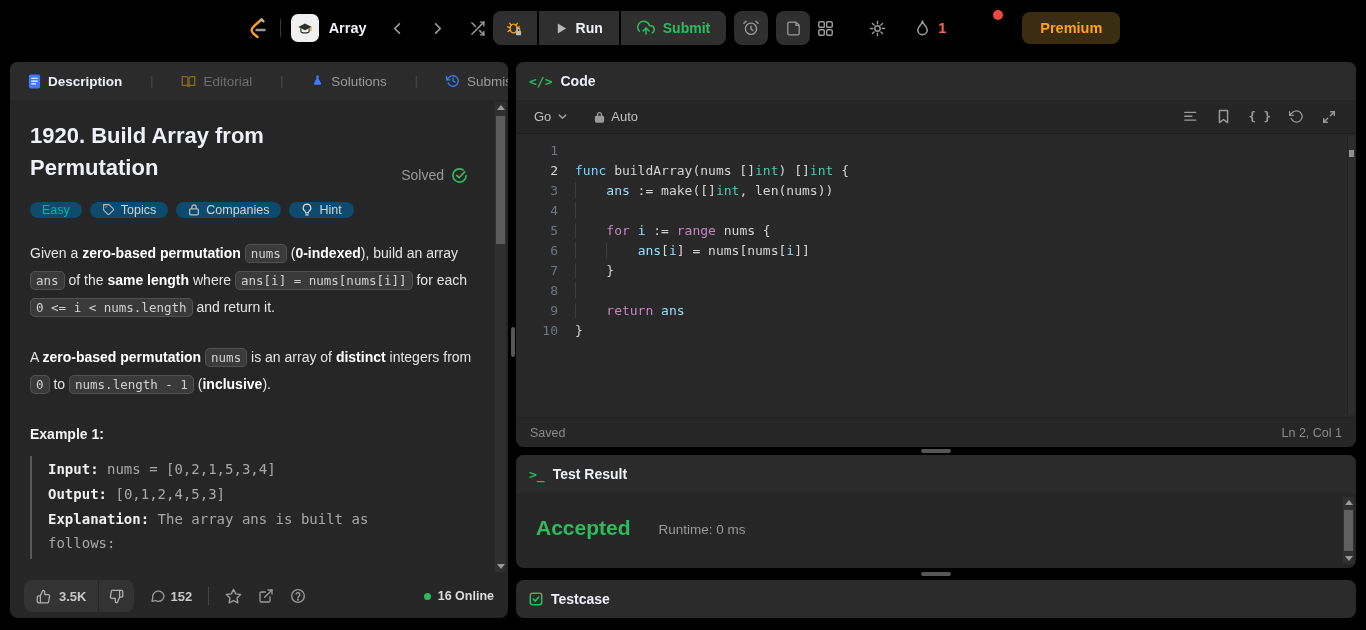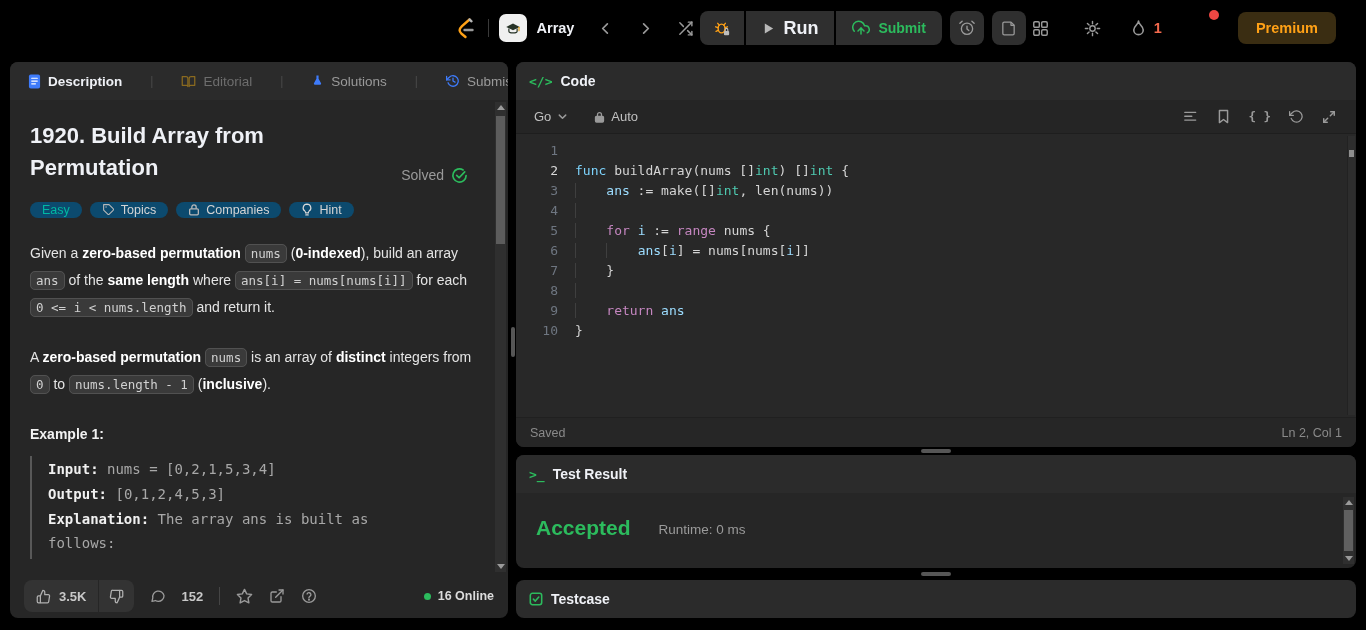--- a/index.html
+++ b/index.html
@@ -3,33 +3,33 @@
 <meta charset="utf-8">
 <style>
   * { margin:0; padding:0; box-sizing:border-box; }
   html,body { width:1366px; height:630px; background:#000; overflow:hidden;
               font-family:"Liberation Sans", sans-serif; }
   .mono { font-family:"DejaVu Sans Mono", monospace; }
   svg { display:block; }
   .ico { display:inline-flex; align-items:center; justify-content:center; flex:none; }
 
   
-  .nav { height:56px; display:flex; align-items:center; justify-content:flex-end; padding:0 30px; background:#000; }
+  .nav { height:56px; display:flex; align-items:center; justify-content:center; padding:0 30px; background:#000; }
   .nav-left, .nav-right, .nav-center { display:flex; align-items:center; }
   .nav-left { gap:10px; }
   .nav-divider { width:1px; height:18px; background:#3a3a3a; }
   .cap-badge { width:28px; height:28px; background:#f0f0f0; border-radius:7px; display:flex; align-items:center; justify-content:center; }
   .course-label { color:#eff1f6; font-weight:700; font-size:14.5px; margin-right:6px; }
   .nav-iconbtn { width:30px; height:30px; display:flex; align-items:center; justify-content:center; border-radius:6px; cursor:pointer; }
   .run-group { display:flex; gap:2px; }
   .seg { background:#2f2f2f; display:flex; align-items:center; justify-content:center; height:34px; }
   .seg-first { border-radius:8px 0 0 8px; width:44px; }
   .seg-mid { padding:0 16px; gap:8px; }
   .seg-last { border-radius:0 8px 8px 0; padding:0 16px; gap:8px; }
-  .run-label { color:#eff1f6; font-weight:700; font-size:18px; }
+  .run-label { color:#eff1f6; font-weight:700; font-size:14px; }
   .submit-label { color:#2cbb5d; font-weight:700; font-size:14px; }
   .sq-btn { width:34px; height:34px; background:#2f2f2f; border-radius:8px; display:flex; align-items:center; justify-content:center; margin-left:8px; }
   .nav-right { gap:22px; }
   .streak { display:flex; align-items:center; gap:7px; }
   .streak-count { color:#f2694d; font-size:14.5px; font-weight:600; }
   .avatar-wrap { position:relative; width:32px; height:32px; }
   .avatar { width:32px; height:32px; border-radius:50%;
             background:radial-gradient(circle at 45% 38%, #a77a52 0 28%, #5a4670 55%, #1b1b2d 100%); }
   .notif-dot { position:absolute; top:-2px; right:-3px; width:10px; height:10px; border-radius:50%; background:#ef4743; }
   .premium-btn { background:#3a2d12; color:#ffa116; font-size:14.5px; font-weight:600; padding:8px 18px; border-radius:8px; }
@@ -73,21 +73,21 @@
   .arr-up { top:3px; } .arr-down { bottom:3px; }
   .tri-up { width:0; height:0; border-left:4px solid transparent; border-right:4px solid transparent; border-bottom:5px solid #9a9a9a; }
   .tri-down { width:0; height:0; border-left:4px solid transparent; border-right:4px solid transparent; border-top:5px solid #9a9a9a; }
 
   .desc-footer { height:44px; flex:none; display:flex; align-items:center; padding:0 14px; gap:16px; }
   .vote-group { display:flex; gap:1px; }
   .vote-seg { background:#333; display:flex; align-items:center; gap:8px; height:32px; padding:0 12px; }
   .vote-first { border-radius:8px 0 0 8px; }
   .vote-last { border-radius:0 8px 8px 0; padding:0 10px; }
   .stat-text { color:#c8c8c8; font-size:13px; font-weight:700; }
-  .foot-item { display:flex; align-items:center; gap:15px;text-align:center; }
+  .foot-item { display:flex; align-items:center; gap:4px;text-align:center; }
   .foot-sep { width:1px; height:18px; background:#454545; }
   .online { margin-left:auto; display:flex; align-items:center; gap:7px; }
   .online-dot { width:7px; height:7px; border-radius:50%; background:#2cbb5d; }
   .online-text { color:#dcdcdc; font-size:12.5px; font-weight:700; }
 
   
   .right-col { flex:1; display:flex; flex-direction:column; }
   .code-panel { height:385px; display:flex; flex-direction:column; }
   .code-glyph { color:#2cbb5d; font-weight:700; font-size:13px; font-family:"DejaVu Sans Mono", monospace; }
   .editor-toolbar { height:34px; background:#252525; border-bottom:1px solid #1e1e1e; display:flex; align-items:center; padding:0 12px; gap:6px; flex:none; }

